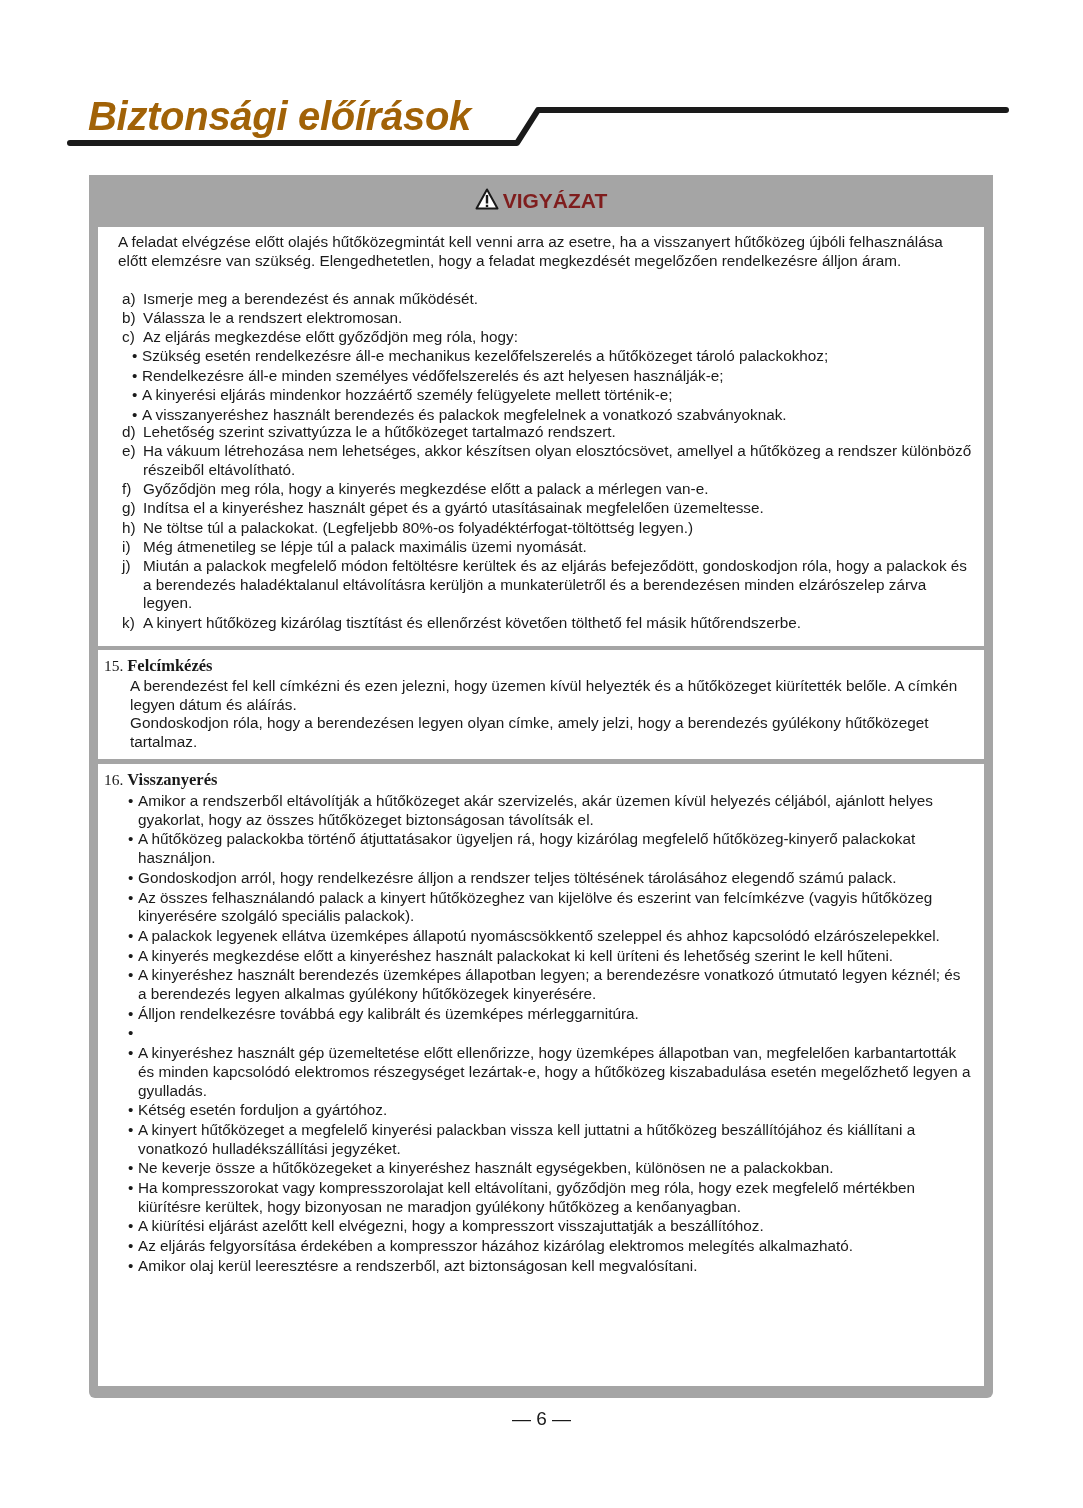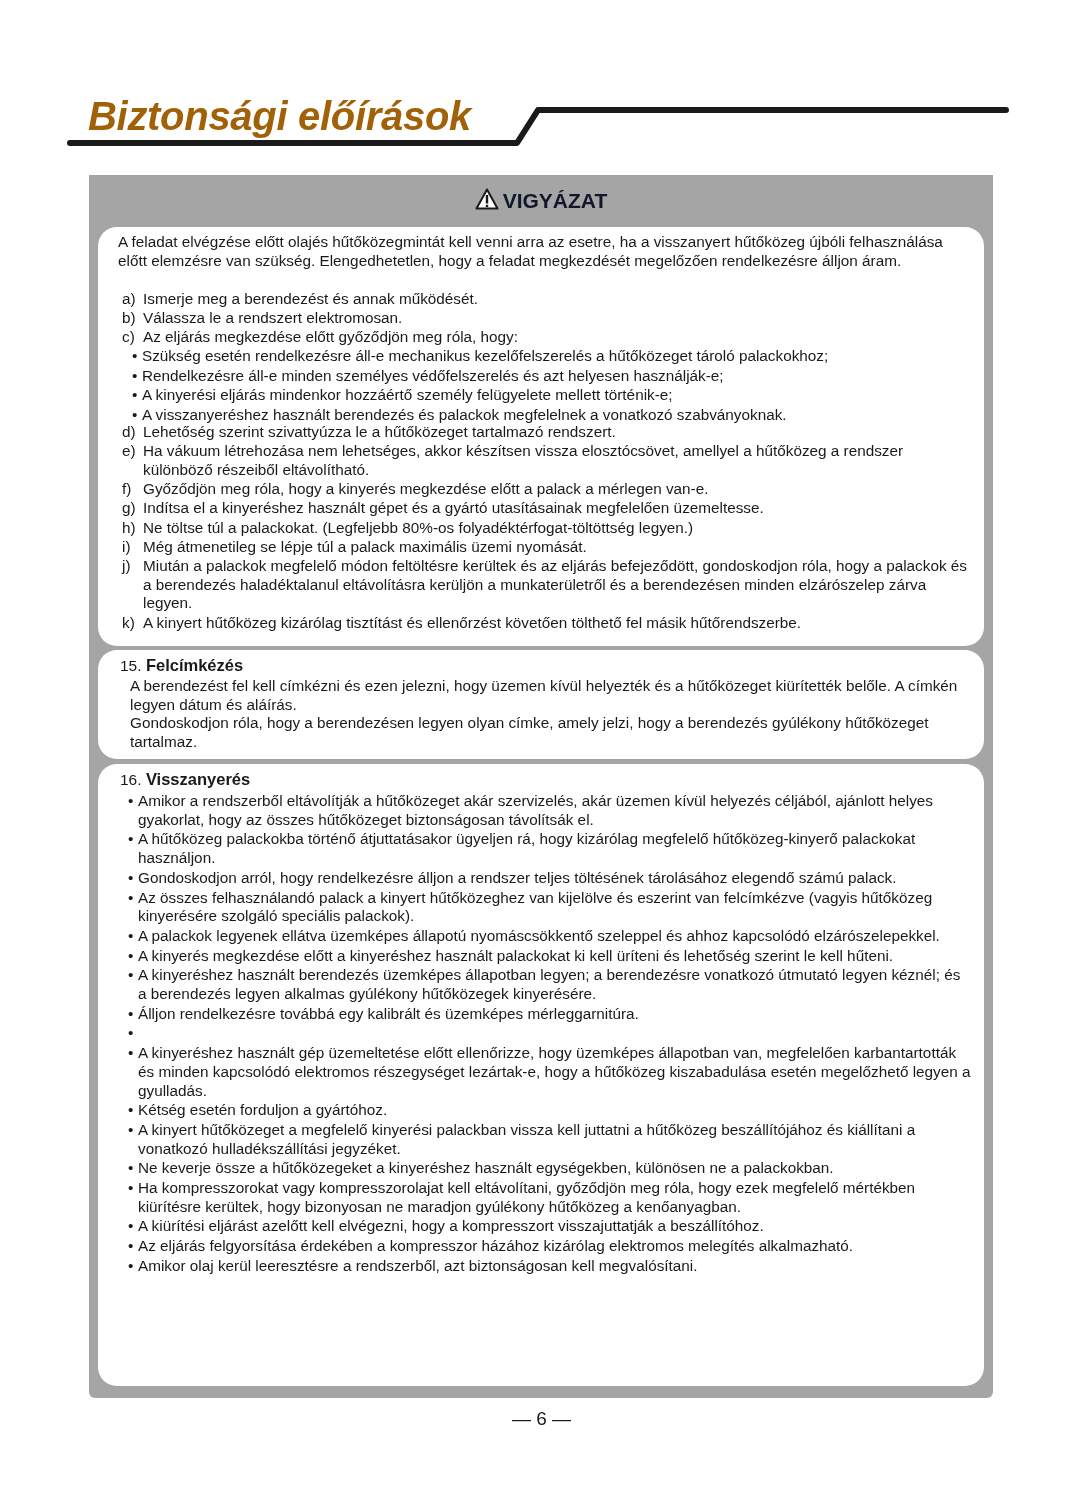--- a/index.html
+++ b/index.html
@@ -5,35 +5,35 @@
   html, body { margin: 0; padding: 0; background: #ffffff; }
   body { width: 1083px; height: 1508px; position: relative; overflow: hidden;
          font-family: "Liberation Sans", sans-serif; color: #1a1a1a; }
   .title { position: absolute; left: 88px; top: 92px; font-size: 40px; font-weight: bold;
            font-style: italic; letter-spacing: -0.3px; color: #a16207; line-height: 48px; }
   .title-line { position: absolute; left: 0; top: 0; }
   .frame { position: absolute; left: 89px; top: 175px; width: 904px; height: 1223px;
            background: #a5a5a5; border-radius: 0 0 6px 6px; }
   .warn-header { position: absolute; left: 0; top: 0; width: 904px; height: 52px;
                  display: flex; align-items: center; justify-content: center; }
-  .warn-header .label { font-size: 21px; font-weight: bold; color: #0f172a; margin-left: 4px; }
-  .panel { position: absolute; background: #ffffff; left: 9px; width: 886px; border-radius: 19px; }
+  .warn-header .label { font-size: 21px; font-weight: bold; color: #7f1d1d; margin-left: 4px; }
+  .panel { position: absolute; background: #ffffff; left: 9px; width: 886px; }
   .p1 { top: 52px; height: 419px; }
   .p2 { top: 475px; height: 109px; }
   .p3 { top: 589px; height: 622px; }
   .txt { font-size: 15.3px; line-height: 18.7px; color: #1a1a1a; }
   .intro { position: absolute; left: 20px; top: 6px; width: 850px; }
   .list { position: absolute; left: 24px; width: 850px; margin: 0; padding: 0; list-style: none; }
   .list li { display: flex; margin: 0 0 0.5px 0; }
   .list li .mk { flex: 0 0 auto; min-width: 21px; }
   .list li .tx { flex: 1 1 auto; }
   .bullets { position: absolute; left: 34px; width: 840px; margin: 0; padding: 0; list-style: none; }
   .bullets li { display: flex; margin: 0 0 1px 0; }
   .bullets li .mk { flex: 0 0 10px; }
-  .sec-head { position: absolute; left: 22px; top: 6px; font-size: 15.5px; }
+  .sec-head { position: absolute; left: 6px; top: 6px; font-size: 15.5px; font-family: Liberation Serif, serif; }
   .sec-head .num { font-weight: normal; }
   .sec-head .name { font-weight: bold; font-size: 16.5px; }
   .sec-body { position: absolute; left: 32px; top: 27px; width: 840px; }
   .page-num { position: absolute; left: 0; width: 1083px; top: 1408px; text-align: center;
               font-size: 19px; color: #1a1a1a; }
 </style>
 </head>
 <body>
 
 <div class="title">Biztonsági előírások</div>
@@ -91,21 +91,21 @@
         </li>
     </ul>
 
     <ul class="list txt" style="top:196px;">
       <li>
           <span class="mk">d)</span>
           <span class="tx">Lehetőség szerint szivattyúzza le a hűtőközeget tartalmazó rendszert.</span>
         </li>
       <li>
           <span class="mk">e)</span>
-          <span class="tx">Ha vákuum létrehozása nem lehetséges, akkor készítsen vissza elosztócsövet, amellyel a hűtőközeg a rendszer különböző részeiből eltávolítható.</span>
+          <span class="tx">Ha vákuum létrehozása nem lehetséges, akkor készítsen olyan elosztócsövet, amellyel a hűtőközeg a rendszer különböző részeiből eltávolítható.</span>
         </li>
       <li>
           <span class="mk">f)</span>
           <span class="tx">Győződjön meg róla, hogy a kinyerés megkezdése előtt a palack a mérlegen van-e.</span>
         </li>
       <li>
           <span class="mk">g)</span>
           <span class="tx">Indítsa el a kinyeréshez használt gépet és a gyártó utasításainak megfelelően üzemeltesse.</span>
         </li>
       <li>

